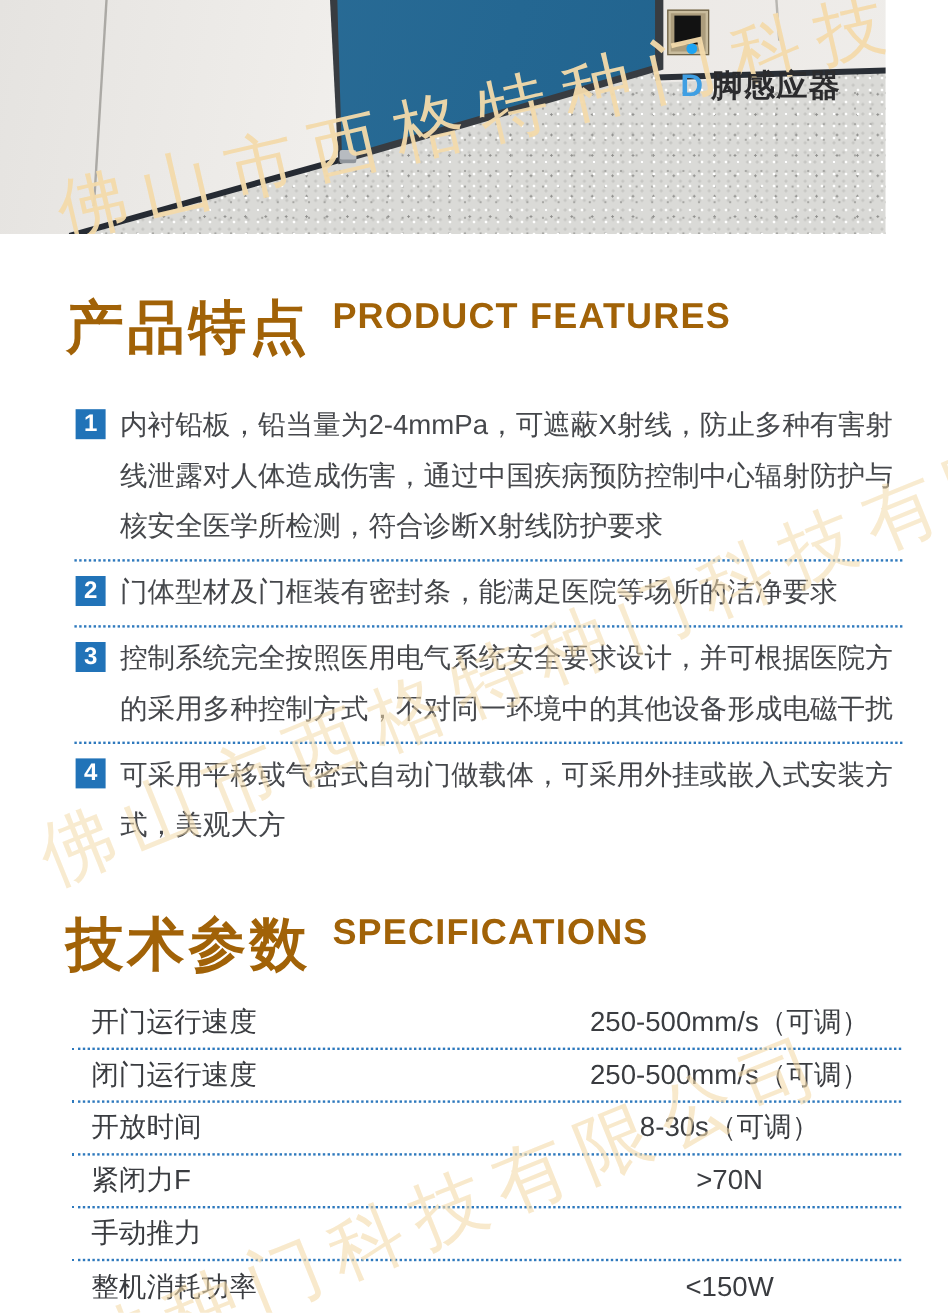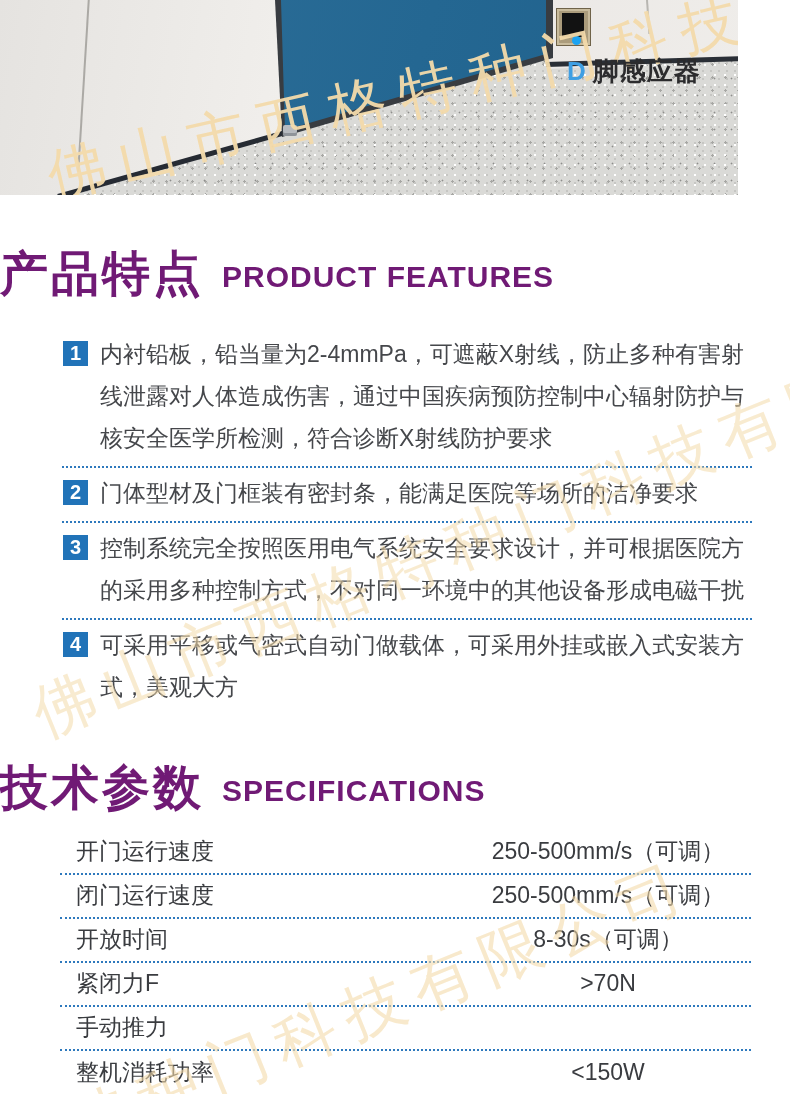--- a/index.html
+++ b/index.html
@@ -51,21 +51,21 @@
   .sensor { position:absolute; left:556px; top:8px; width:35px; height:38px;
     background:#ab9c7c; border:1px solid #6f6349; box-shadow:inset 0 0 0 2px #c9bc9d; }
   .sensor-hole { position:absolute; left:5px; top:4px; width:22px; height:24px; background:#121212; }
   .sensor-led { position:absolute; left:15px; top:27px; width:9px; height:9px;
     border-radius:50%; background:#1ca3f2; }
   .photo-label { position:absolute; left:567px; top:54px; z-index:2;
     font-size:26px; font-weight:bold; color:#2b2b2d; letter-spacing:1px; }
   .photo-label .d { color:#3f9fe3; margin-right:6px; }
 
   
-  .section-title { display:flex; align-items:flex-end; color:#701a75; }
+  .section-title { display:flex; align-items:flex-start; margin-left:55px; color:#a16207; }
   .section-title .cn { font-size:48px; font-weight:bold; letter-spacing:3px; line-height:1.12; }
   .section-title .en { font-size:30px; font-weight:bold; letter-spacing:1px; margin:0 0 7px 18px; }
   #features-title { margin-top:52px; }
   #specs-title { margin-top:46px; }
 
   
   .features { margin:28px 40px 0 62px; width:690px; position:relative; z-index:2; }
   .feature { display:flex; padding:4px 0 7px; }
   .feature + .feature { border-top:none; }
   .feature:not(:last-child) { border-bottom:2px dotted #2e79bd; }

